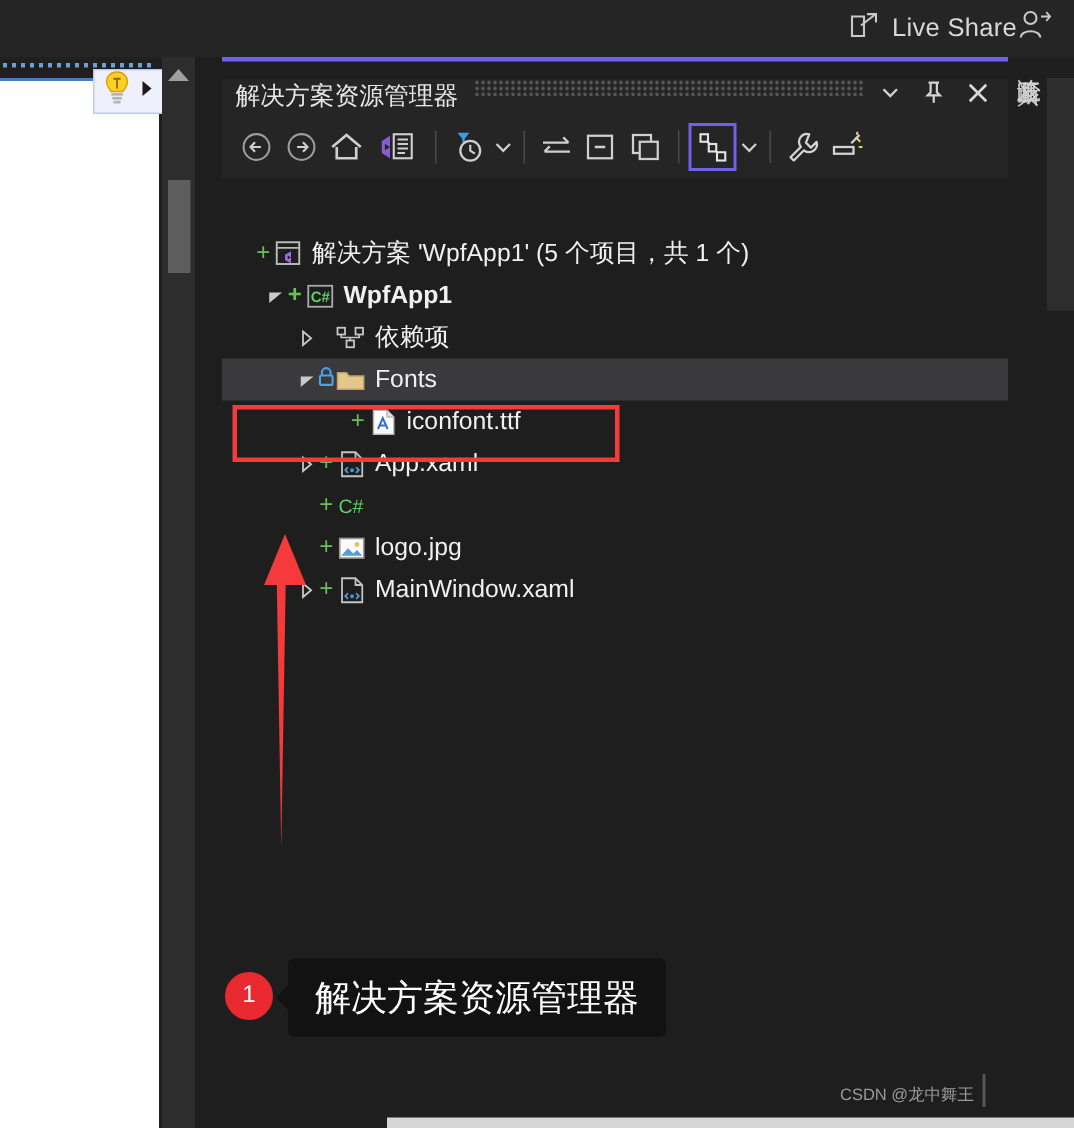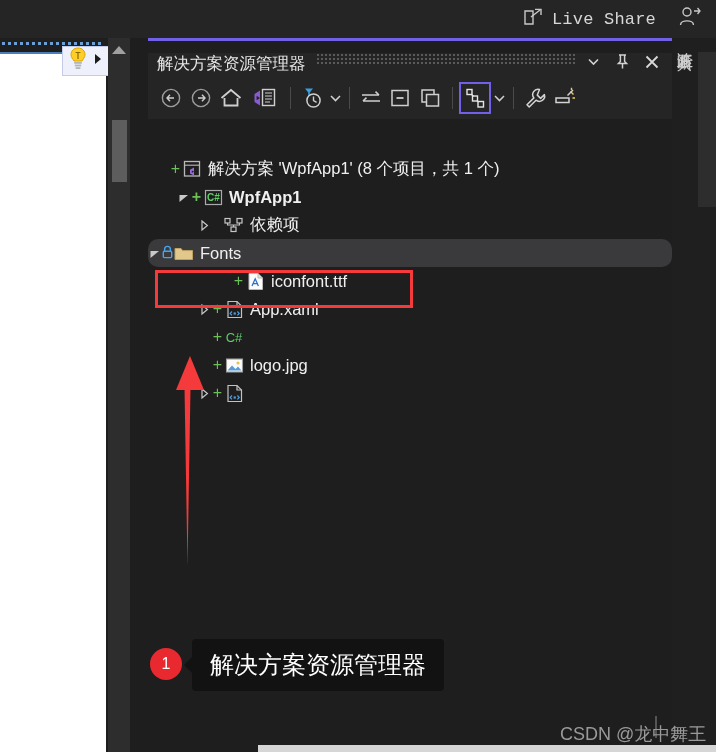--- a/index.html
+++ b/index.html
@@ -26,22 +26,20 @@
     display: flex;
     align-items: center;
     justify-content: flex-end;
     padding-right: 14px;
     box-sizing: border-box;
   }
   .live-share {
     display: flex;
     align-items: center;
     gap: 8px;
-    margin-right: 22px;
-    font-family: Liberation Mono, monospace;
   }
   .live-share .ls-label {
     font-size: 17px;
     color: #d7d7d7;
     letter-spacing: .2px;
   }
   .ico-svg { display: block; }
 
   
   .editor-pane {
@@ -351,21 +349,21 @@
     position: absolute;
     left: 110px; top: 1px;
     width: 460px; height: 7px;
     background: #d6d6d6;
   }
 
   
   .watermark {
     position: absolute;
     left: 560px; top: 722px;
-    font-size: 18px;
+    font-size: 11px;
     color: #9a9a9a;
   }
   .wm-tick {
     position: absolute;
     left: 655px; top: 716px;
     width: 2px; height: 22px;
     background: #555;
   }
 </style>
 </head>
@@ -536,21 +534,21 @@
       <div class="tr-row" style="padding-left: 8px;">
         <span class="tw-arrow none"></span>
         <span class="plus-glyph">+</span>
         <span class="tr-icon">
           <svg width="19" height="18" viewBox="0 0 19 18">
             <rect x="1.5" y="1.5" width="15" height="14.5" fill="none" stroke="#b9b9b9" stroke-width="1.3"></rect>
             <path d="M1.5 5.2 L16.5 5.2" stroke="#b9b9b9" stroke-width="1.1"></path>
             <path d="M11 7.5 L7 9.8 L7 13.4 L11 15.6 L11 11.6 L8.8 12.9 L8.8 10.4 L11 11.6 Z" fill="#9b6ce0"></path>
           </svg>
         </span>
-        <span class="tr-label">解决方案 'WpfApp1' (8 个项目，共 1 个)</span>
+        <span class="tr-label">解决方案 'WpfApp1' (5 个项目，共 1 个)</span>
       </div>
       <div class="tr-row bold" style="padding-left: 29px;">
         <span class="tw-arrow expanded">
           <svg width="13" height="13" viewBox="0 0 13 13">
             <path d="M2.5 4 L11 4 L2.5 11 Z" fill="#c9c9c9"></path>
           </svg>
         </span>
         <span class="plus-glyph">+</span>
         <span class="tr-icon">
           <svg width="19" height="17" viewBox="0 0 19 17">
@@ -570,21 +568,21 @@
         <span class="tr-icon">
           <svg width="20" height="16" viewBox="0 0 20 16">
             <rect x="1" y="1.5" width="5" height="4.5" fill="none" stroke="#c6c6c6" stroke-width="1.2"></rect>
             <rect x="13" y="1.5" width="5" height="4.5" fill="none" stroke="#c6c6c6" stroke-width="1.2"></rect>
             <rect x="7" y="10" width="5" height="4.5" fill="none" stroke="#c6c6c6" stroke-width="1.2"></rect>
             <path d="M3.5 6 L3.5 8 L15.5 8 L15.5 6 M9.5 8 L9.5 10" stroke="#c6c6c6" stroke-width="1.1" fill="none"></path>
           </svg>
         </span>
         <span class="tr-label">依赖项</span>
       </div>
-      <div class="tr-row selected" style=" border-radius: 10px;">
+      <div class="tr-row selected" style="padding-left: 50px;">
         <span class="tw-arrow expanded">
           <svg width="13" height="13" viewBox="0 0 13 13">
             <path d="M2.5 4 L11 4 L2.5 11 Z" fill="#c9c9c9"></path>
           </svg>
         </span>
         <span class="plus-glyph"><svg width="13" height="14" viewBox="0 0 13 14">
             <path d="M3.6 6.5 L3.6 4.3 a2.9 2.9 0 0 1 5.8 0 L9.4 6.5" fill="none" stroke="#4aa3e8" stroke-width="1.4"></path>
             <rect x="2.3" y="6.3" width="8.4" height="6.3" rx="1" fill="none" stroke="#4aa3e8" stroke-width="1.4"></rect>
           </svg></span>
         <span class="tr-icon">
@@ -652,20 +650,21 @@
         </span>
         <span class="plus-glyph">+</span>
         <span class="tr-icon">
           <svg width="19" height="19" viewBox="0 0 19 19">
             <path d="M3 1.5 L12 1.5 L16.5 6 L16.5 17.5 L3 17.5 Z" fill="none" stroke="#c2c2c2" stroke-width="1.2"></path>
             <path d="M12 1.5 L12 6 L16.5 6" fill="none" stroke="#c2c2c2" stroke-width="1.2"></path>
             <path d="M7 11.5 L5.2 13.4 L7 15.3 M12.4 11.5 L14.2 13.4 L12.4 15.3" fill="none" stroke="#4f9fe0" stroke-width="1.2"></path>
             <rect x="8.6" y="12.4" width="2.2" height="2.2" fill="#4f9fe0"></rect>
           </svg>
         </span>
+        <span class="tr-label">MainWindow.xaml</span>
       </div>
     </div>
 </div>
 
 <div class="red-box"></div>
 
 <div class="red-arrow">
   <svg width="40" height="240" viewBox="0 0 40 240">
     <path d="M17 240 L19 60 L19 60 L19 60 Z" stroke="#f43a3a" stroke-width="0" fill="none"></path>
     <polygon points="17.5,238 20.5,60 14.5,60" fill="#f43a3a"></polygon>

